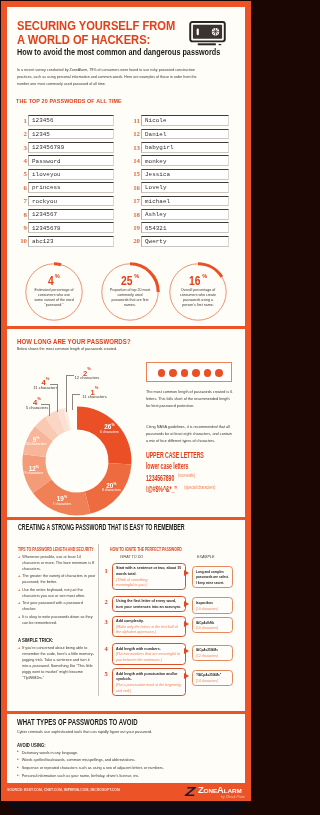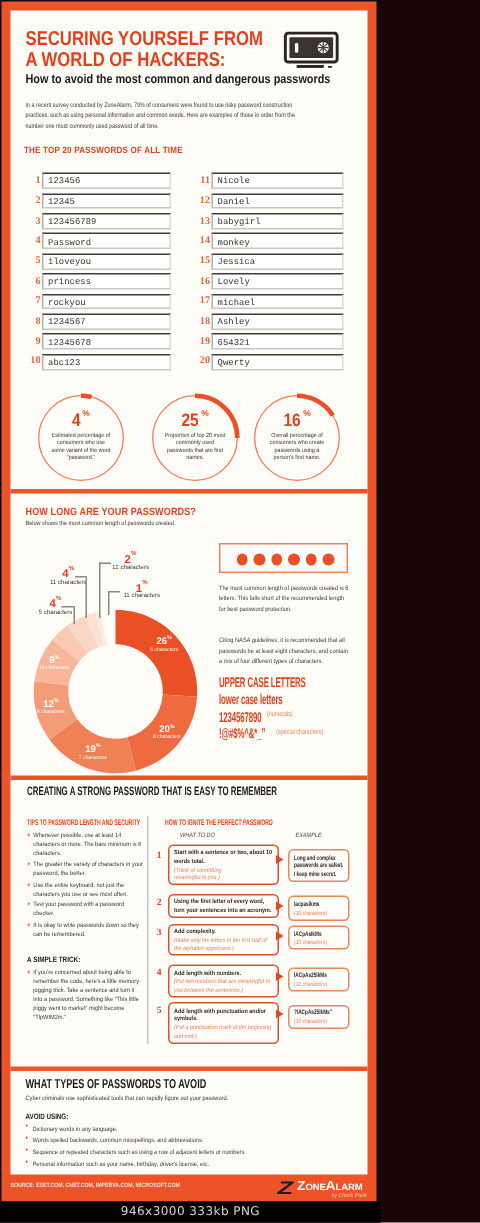--- a/index.html
+++ b/index.html
@@ -1,18 +1,18 @@
 <!DOCTYPE html>
 <html><head>
 <meta charset="utf-8">
 <style>
   html,body{margin:0;padding:0;}
   body{width:254px;height:815px;overflow:hidden;background:#1b0603;
        font-family:"Liberation Sans",sans-serif;-webkit-font-smoothing:antialiased;}
-  .viewer{position:absolute;left:0;top:0;width:254px;height:815px;background:#0d0a10;}
+  .viewer{position:absolute;left:0;top:0;width:254px;height:815px;background:#0d0a10;border-radius:30px;}
   .poster{position:absolute;left:1px;top:1px;width:250px;height:800px;background:#ec5428;overflow:hidden;}
   .inner{position:absolute;left:6px;top:6px;width:238px;height:776px;background:#fffdf8;overflow:hidden;}
   .statusbar{position:absolute;left:0;top:801px;width:254px;height:14px;background:#000;
       color:#d8d4cf;font-size:8px;text-align:center;line-height:14px;letter-spacing:.3px;
       font-family:"DejaVu Sans",sans-serif;}
   .divider{position:absolute;left:-6px;width:250px;height:3.2px;background:#ec5428;}
 
   
   .h-title{position:absolute;left:10px;top:12.2px;width:215px;color:#e2401c;
       font-weight:bold;font-size:13.3px;line-height:14.1px;
@@ -492,14 +492,13 @@
         <div class="lelb" style="left: 34px; top: 397px; width: 7.5px;"></div>
         <div class="leader" style="left: 41.5px; top: 397px; height: 11.5px;"></div>
       </div>
   <div class="src">SOURCE: ESET.COM, CNET.COM, IMPERVA.COM, MICROSOFT.COM</div>
   <div class="logo">
     <span class="zmark">Z</span>
     <span class="zname">ZoneAlarm</span>
     <span class="zsub">by Check Point</span>
   </div>
  </div>
- <div class="statusbar">946x3000  333kb  PNG</div>
 </div>
 
 </body></html>

